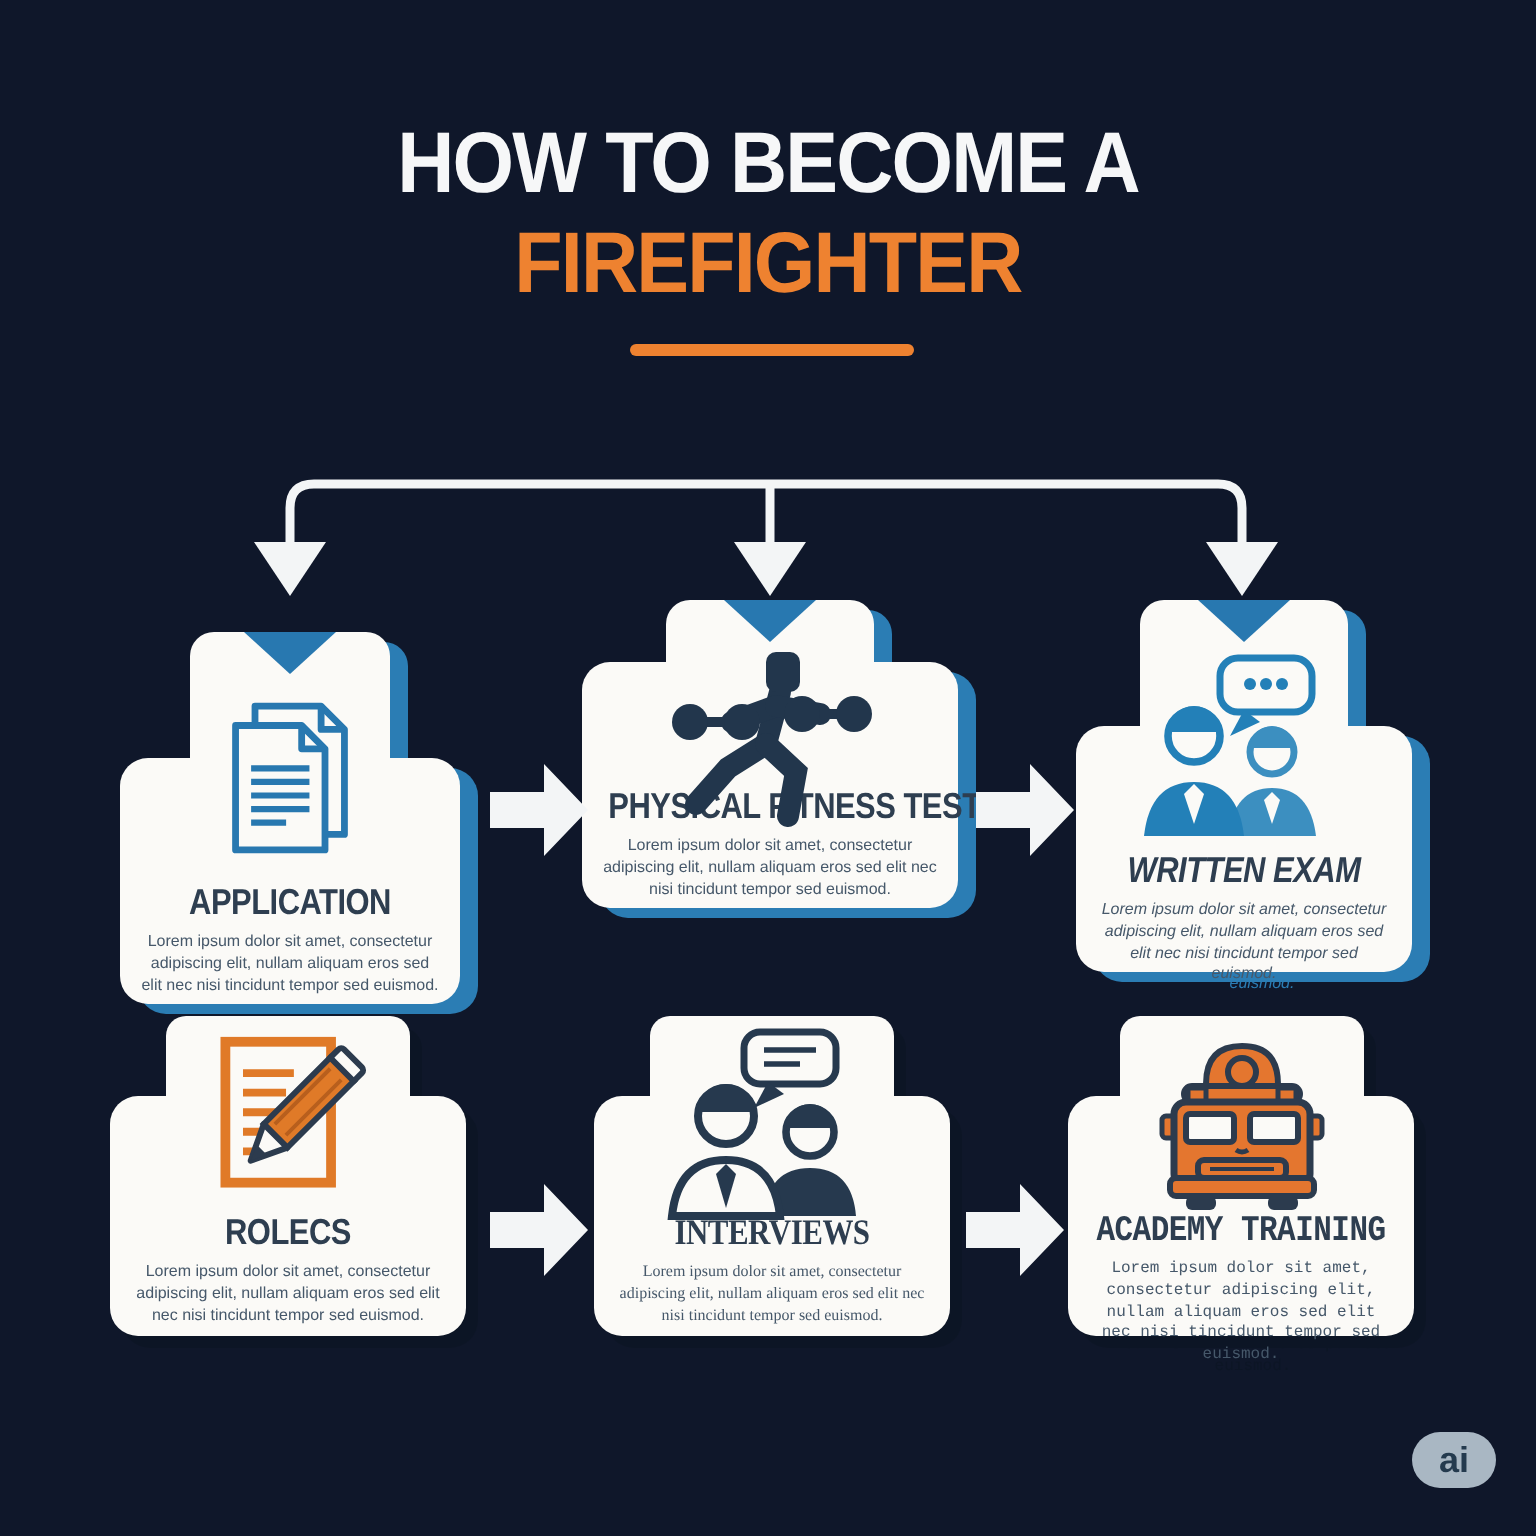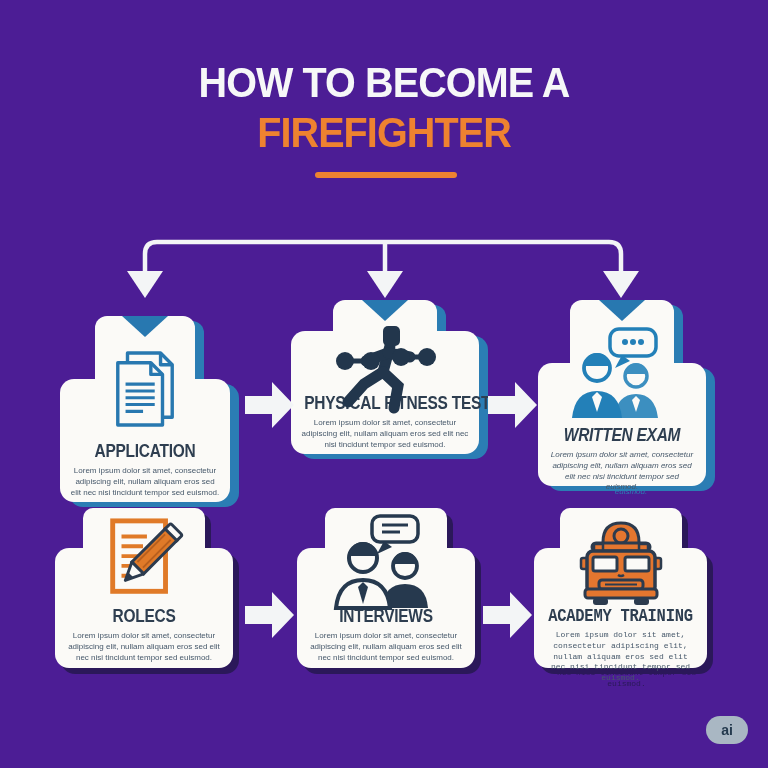--- a/index.html
+++ b/index.html
@@ -1,18 +1,18 @@
 <!DOCTYPE html>
 <html><head>
 <meta charset="utf-8">
 <style>
   html,body{margin:0;padding:0;}
   .canvas{
     position:relative; width:768px; height:768px; overflow:hidden;
-    background:#4c1d95;
+    background:#0f172a;
     font-family:"Liberation Sans", sans-serif;
   }
   
   .title-line1{
     position:absolute; top:58px; left:0; width:768px; text-align:center;
     color:#f6f7f8; font-size:43px; font-weight:700; letter-spacing:-1px;
     transform:scaleX(0.92); transform-origin:center; margin:0;
   }
   .title-line2{
     position:absolute; top:108px; left:0; width:768px; text-align:center;
@@ -55,21 +55,21 @@
     font-weight:500; padding:0 10px;
   }
   .row1 .cardbody{ padding-top:62px; box-sizing:border-box; }
   .row2 .cardbody{ padding-top:58px; box-sizing:border-box; }
   
   .block-arrow{ position:absolute; }
   
   .ai-badge{
     position:absolute; left:706px; top:716px; width:42px; height:28px;
     background:#a9b7c3; border-radius:14px; color:#243a4e;
-    font-size:14px; font-weight:700; display:flex; align-items:center;
+    font-size:18px; font-weight:700; display:flex; align-items:center;
     justify-content:center;
   }
 </style>
 </head>
 <body>
 
 <div class="canvas">
 
   <h1 class="title-line1">HOW TO BECOME A</h1>
   <h1 class="title-line2">FIREFIGHTER</h1>
@@ -178,21 +178,21 @@
         <rect x="40" y="10" width="17" height="48" fill="#e07a28" stroke="#2c3b4e" stroke-width="3"></rect>
         <path d="M44 14 l0 40 M52 14 l0 40" stroke="#b85f1d" stroke-width="2"></path>
         <polygon points="40,58 57,58 48.5,76" fill="#fbfaf7" stroke="#2c3b4e" stroke-width="3" stroke-linejoin="round"></polygon>
         <polygon points="45,68 52,68 48.5,76" fill="#2c3b4e"></polygon>
       </g>
     </svg>
   </div>
 
   <div class="card row2" style="left:297px; top:508px; width:178px; height:160px;">
     <div class="tab" style="width:122px; height:42px; border-radius:10px 10px 0 0;"></div>
-    <div class="cardbody" style="height:120px;">
+    <div class="cardbody" style="height:120px;font-family:Liberation Serif, serif;">
       <div class="card-title">INTERVIEWS</div>
       <div class="card-desc">Lorem ipsum dolor sit amet, consectetur adipiscing elit, nullam aliquam eros sed elit nec nisi tincidunt tempor sed euismod.</div>
     </div>
     <svg class="card-icon" style="top:6px;" width="106" height="96" viewBox="0 0 104 96">
       <rect x="38" y="2" width="46" height="26" rx="8" fill="#fbfaf7" stroke="#26394e" stroke-width="3.5"></rect>
       <path d="M48 11 h26 M48 18 h18" stroke="#26394e" stroke-width="2.8" fill="none"></path>
       <path d="M50 27 l-7 13 l15 -7 z" fill="#26394e"></path>
       <g>
         <path d="M48 94 q2 -24 23 -24 q21 0 23 24 z" fill="#26394e"></path>
         <circle cx="71" cy="52" r="12" fill="#fbfaf7" stroke="#26394e" stroke-width="3.8"></circle>

